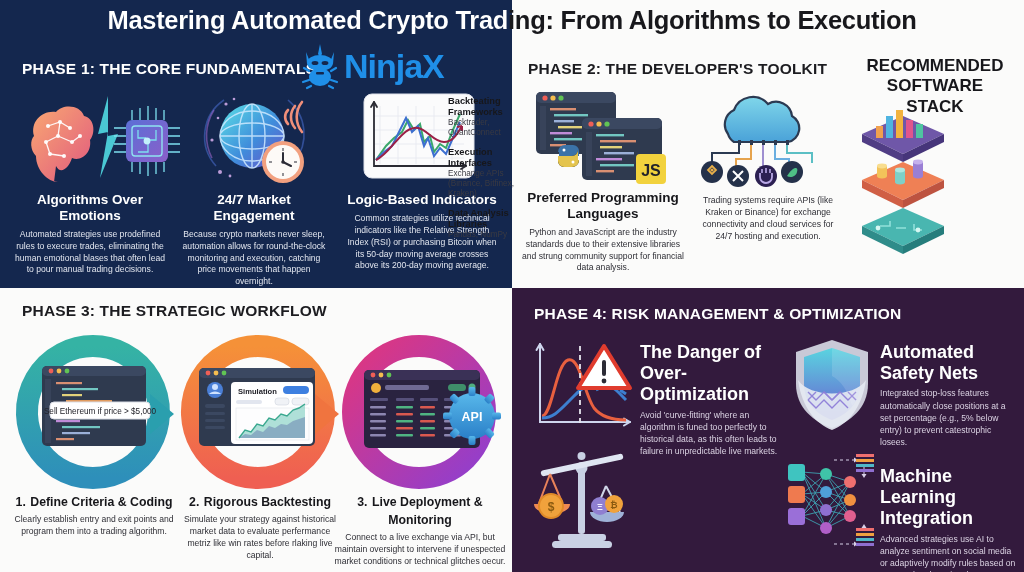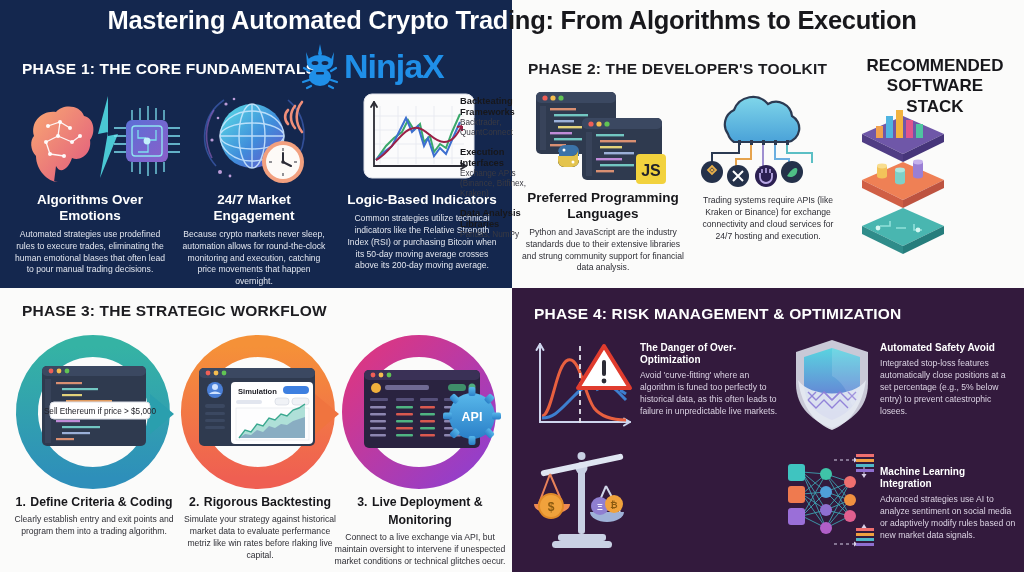--- a/index.html
+++ b/index.html
@@ -58,33 +58,33 @@
   .ninjax .word { font-size:34px; font-weight:bold; color:#1f8fe8; letter-spacing:-1px;
                   font-family:"Liberation Sans", sans-serif; }
   .mask { width:40px; height:44px; }
 
   
   .p1-icons { position:absolute; }
 
   
   .stack-h { position:absolute; right:14px; top:56px; width:150px; text-align:center;
              font-size:17px; font-weight:bold; color:#17171b; line-height:1.2; }
-  .stack-list { position:absolute; left:460px; top:96px; width:74px; }
+  .stack-list { position:absolute; left:448px; top:96px; width:74px; }
   .stack-item { margin-bottom:9px; }
   .stack-item .sl-t { font-size:9.3px; font-weight:bold; color:#17171b; line-height:1.18; }
   .stack-item .sl-b { font-size:8.2px; color:#3a3a42; line-height:1.22; }
 
   
   .wf-step { position:absolute; }
   .wf-num { font-size:12.3px; font-weight:bold; color:#17171b; }
   .wf-body { font-size:8.6px; line-height:1.38; color:#2e2e35; text-align:center; }
 
   
   .risk { position:absolute; }
-  .risk .r-t { font-size:10px; font-weight:bold; color:#ffffff; line-height:1.18; }
+  .risk .r-t { font-size:18px; font-weight:bold; color:#ffffff; line-height:1.18; }
   .risk .r-b { font-size:8.6px; line-height:1.4; color:#dcd4e4; margin-top:3px; }
 
   svg { display:block; overflow:visible; }
 </style>
 </head>
 <body>
 
 <div class="canvas">
 
   <div class="q q-tl"></div>
@@ -593,21 +593,21 @@
     <path d="M8 44 C20 62 64 62 76 44 C72 72 58 88 42 94 C26 88 12 72 8 44 Z" fill="#e5e9f2" opacity="0.92"></path>
     <g stroke="#8f7fd8" stroke-width="1.4" fill="none" opacity="0.95">
       <path d="M18 56 l8 8 l8 -8 l8 8 l8 -8 l8 8 l8 -8"></path>
       <path d="M18 64 l8 8 l8 -8 l8 8 l8 -8 l8 8"></path>
       <path d="M26 56 l-8 8 M34 56 l8 8 M50 56 l-8 8 M58 56 l8 8"></path>
     </g>
     <path d="M42 12 L70 21 V48 C70 57 67 64 62 70 C58 54 50 44 42 40 Z" fill="#ffffff" opacity="0.13"></path>
   </svg>
 
   <div class="risk" style="left:880px; top:342px; width:136px;">
-    <div class="r-t">Automated Safety Avoid</div>
+    <div class="r-t">Automated Safety Nets</div>
     <div class="r-b">Integrated stop-loss features automatically close positions at a set percentage (e.g., 5% below entry) to prevent catestrophic losees.</div>
   </div>
 
   <svg style="position:absolute; left:528px; top:448px;" width="108" height="104" viewBox="0 0 108 104">
     <g fill="#c9d1e4">
       <rect x="50" y="20" width="7" height="66" rx="3"></rect>
       <rect x="30" y="86" width="48" height="7" rx="3"></rect>
       <rect x="24" y="93" width="60" height="7" rx="3.5"></rect>
       <circle cx="53.5" cy="20" r="6"></circle>
       <circle cx="53.5" cy="8" r="4"></circle>

